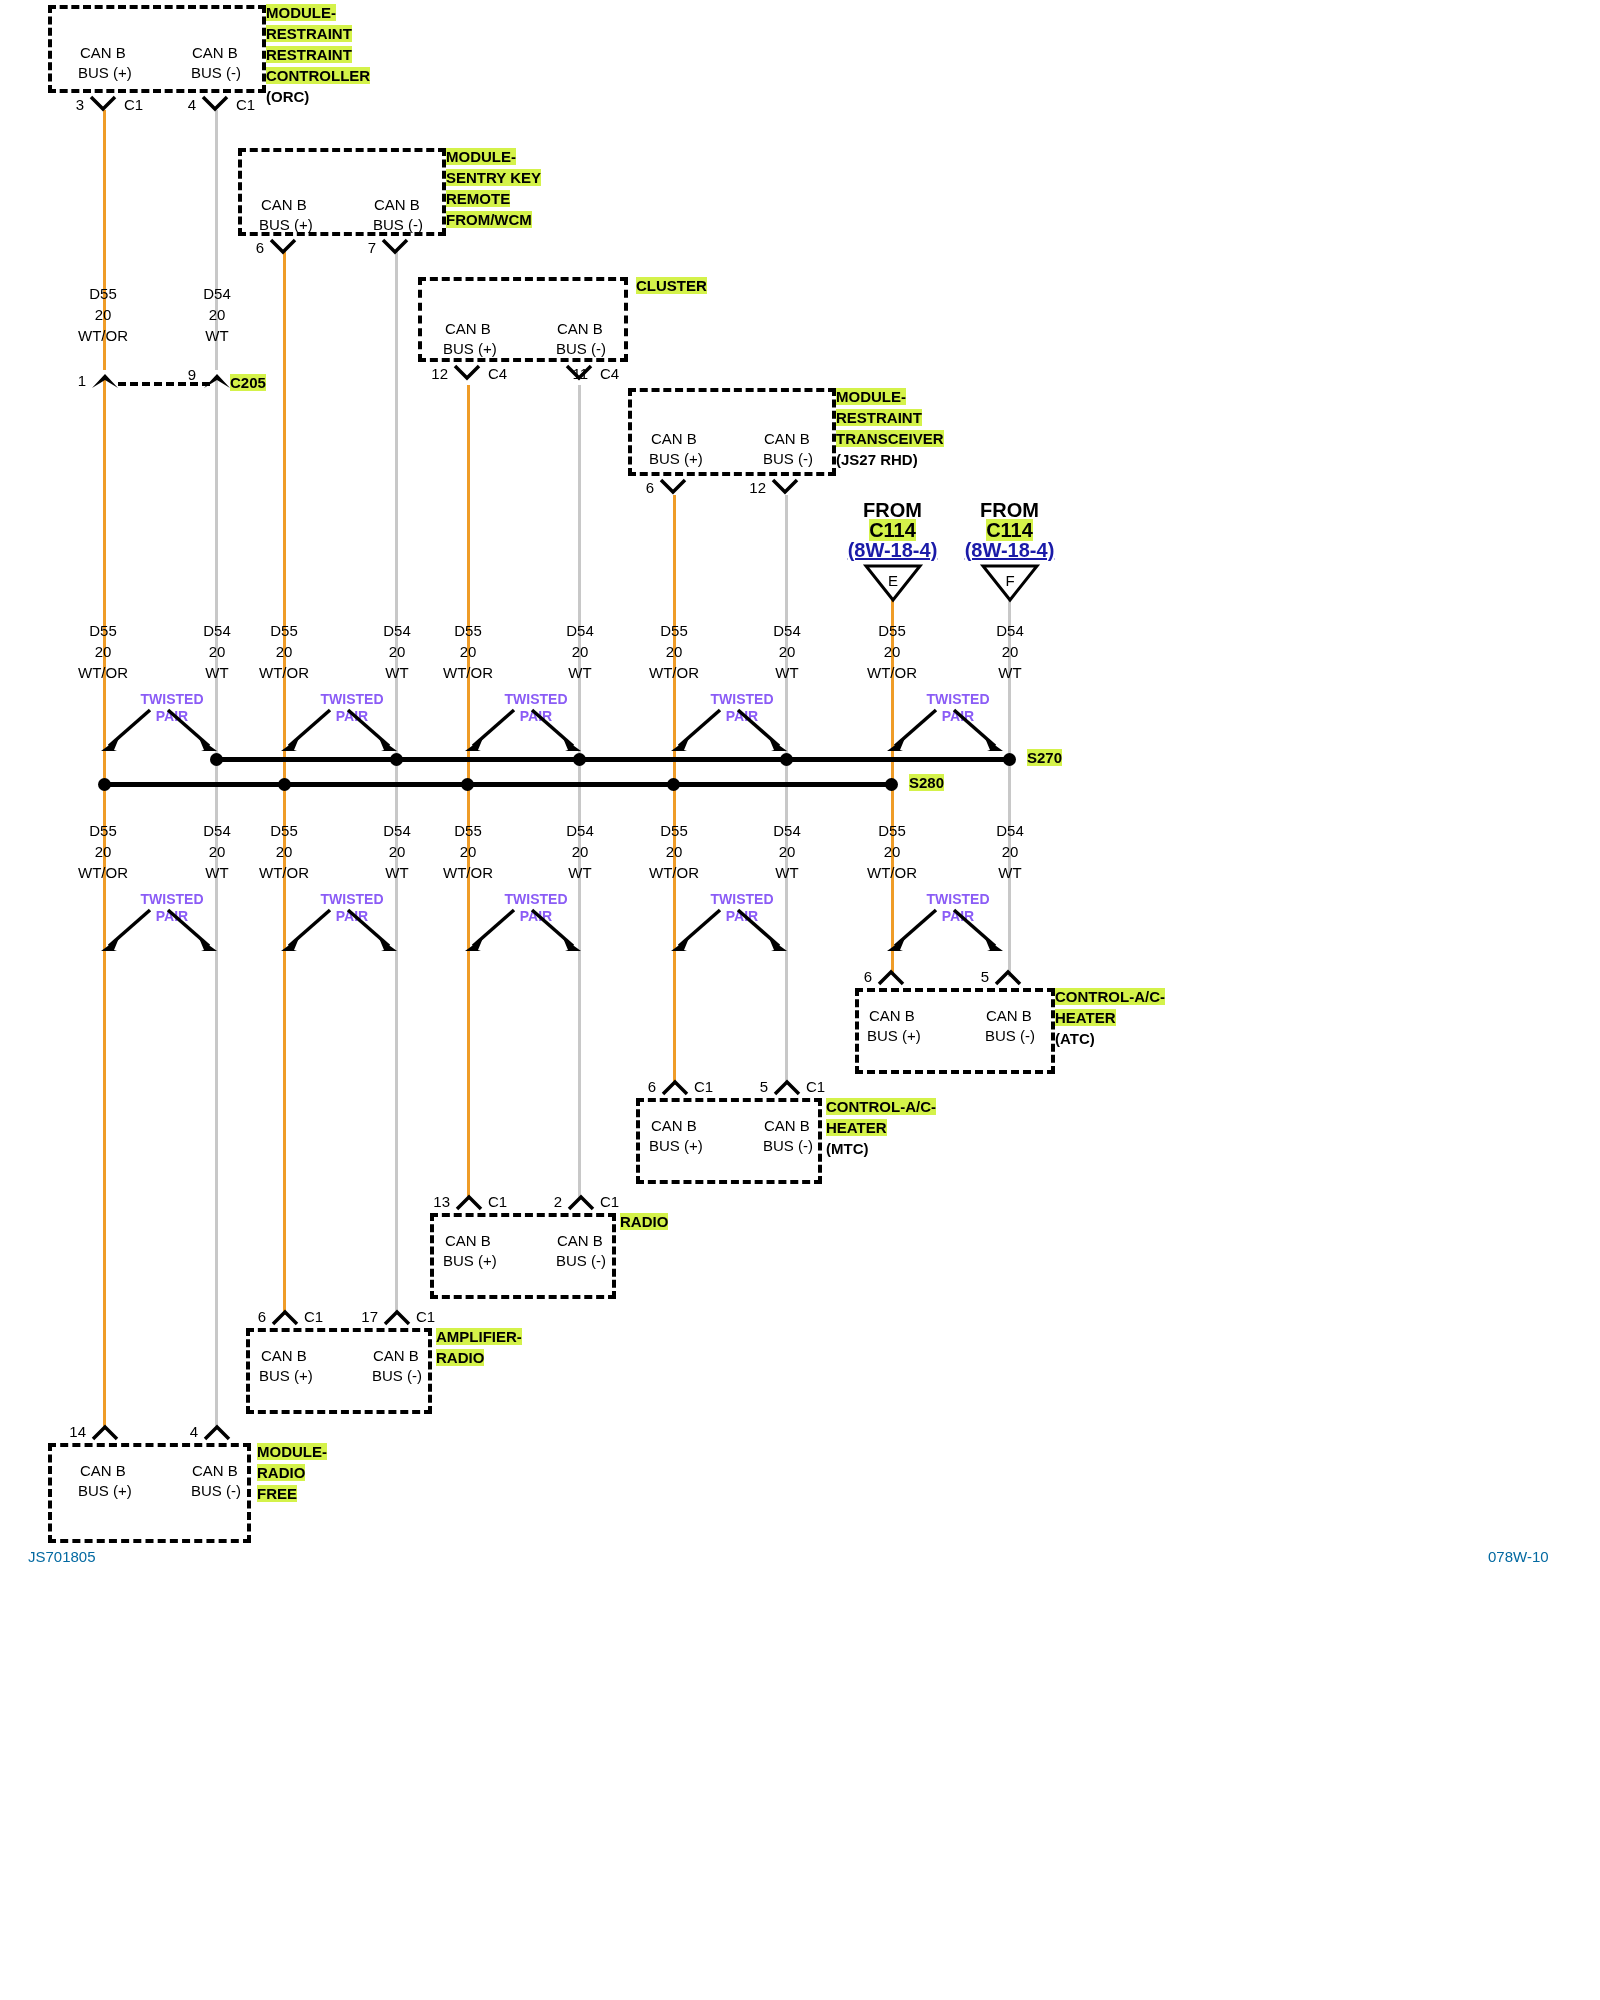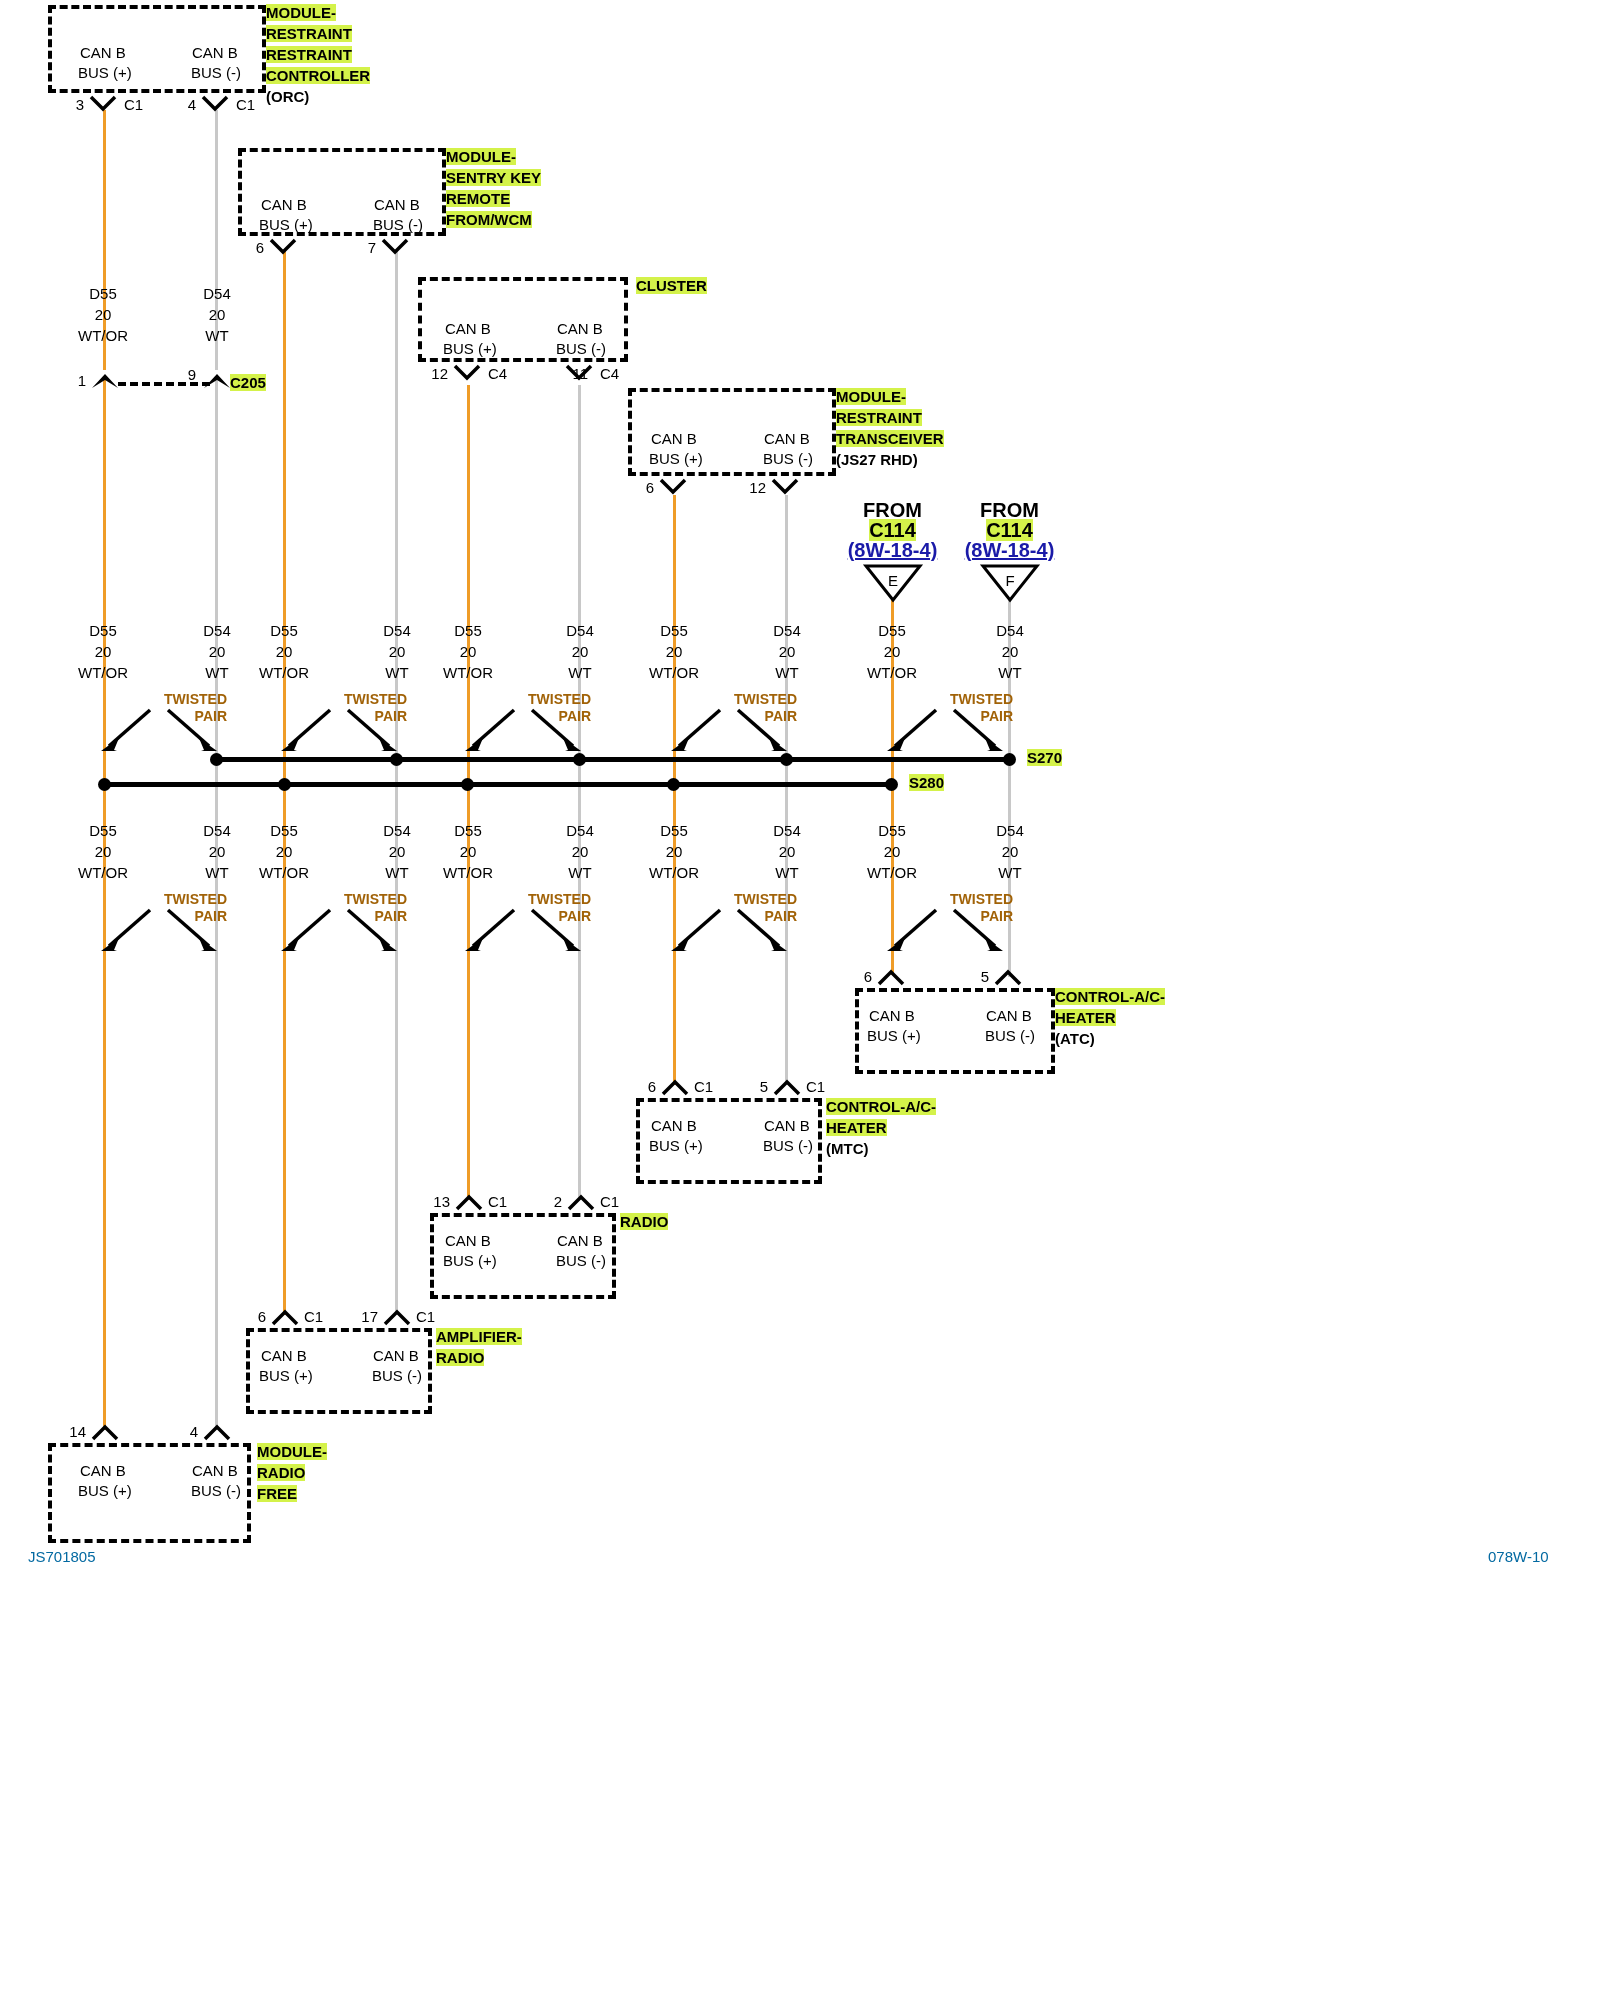--- a/index.html
+++ b/index.html
@@ -14,21 +14,21 @@
 
   .pinlbl{position:absolute;font-size:15px;color:#000;white-space:nowrap;}
   .pinnum{position:absolute;font-size:15px;color:#000;white-space:nowrap;text-align:right;}
   .cid{position:absolute;font-size:15px;font-weight:normal;color:#000;white-space:nowrap;}
 
   .hl{position:absolute;font-size:15px;font-weight:bold;color:#000;white-space:nowrap;line-height:21px;}
   .hl span.g{background:#d4f24a;}
 
   .wirelbl{position:absolute;font-size:15px;color:#000;text-align:center;white-space:nowrap;line-height:21px;}
 
-  .tw{position:absolute;font-size:14px;font-weight:bold;color:#a16207;white-space:nowrap;text-align:right;line-height:17px;}
+  .tw{position:absolute;font-size:14px;font-weight:bold;color:#8b5cf6;white-space:nowrap;text-align:center;line-height:17px;}
 
   .bus{position:absolute;height:5px;background:#000;}
   .dot{position:absolute;width:13px;height:13px;border-radius:50%;background:#000;}
   .buslbl{position:absolute;font-size:15px;font-weight:bold;white-space:nowrap;}
   .buslbl span{background:#d4f24a;}
 
   .footer{position:absolute;font-size:15px;color:#0369a1;white-space:nowrap;}
 
   .frm{position:absolute;font-size:20px;font-weight:bold;text-align:center;white-space:nowrap;line-height:20px;}
   .frm .t1{color:#000;}

